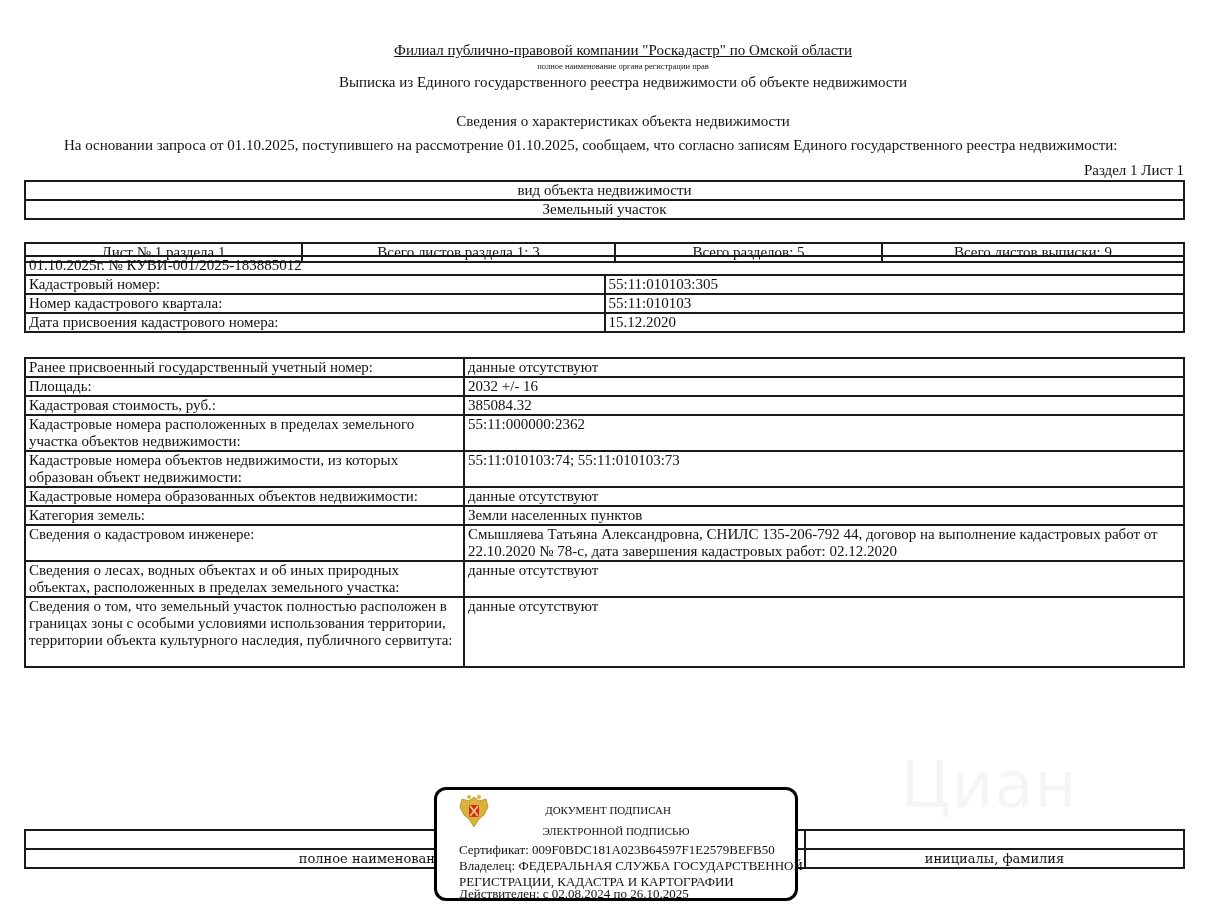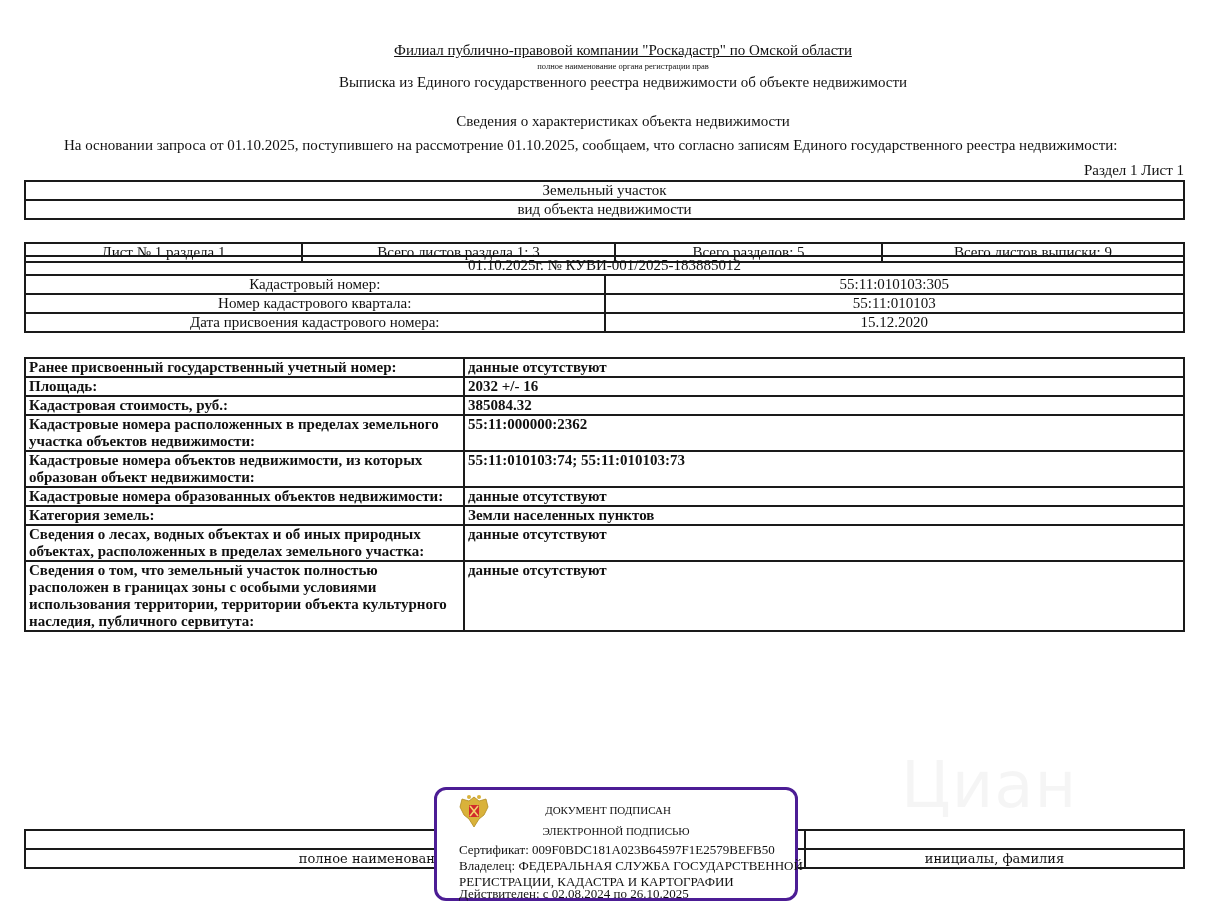--- a/index.html
+++ b/index.html
@@ -13,49 +13,49 @@
   #sec-title { left:0; width:1214px; top:113px; font-size:15px; }
   #intro { left:24px; top:137px; font-size:15px; white-space:nowrap;margin-left:24px; }
   #page-ref { right:30px; top:162px; font-size:15px; }
   table { border-collapse:collapse; position:absolute; table-layout:fixed; }
   td { border:2px solid #1a1a1a; font-size:15px; line-height:17px; padding:0 3px; vertical-align:top; }
   #t-head { left:24px; top:180px; width:1161px; }
   #t-head td { text-align:center; height:17px; }
   #t-sheet { left:24px; top:227px; width:1161px;margin-top:15px; }
   #t-sheet td { text-align:center; height:17px; }
   #t-main1 { left:24px; top:255px; width:1161px; }
-  #t-main1 td { height:17px;text-align:center; }
-  #t-main2 { left:24px; top:357px; width:1161px;font-weight:bold; }
+  #t-main1 td { height:17px; }
+  #t-main2 { left:24px; top:357px; width:1161px; }
   #t-sign { left:24px; top:829px; width:1161px; }
   #t-sign td { height:17px; border-width:2px; font-family:"DejaVu Serif",serif; font-size:13px; text-align:center; }
   .lbl { width:431px;margin-left:8px; }
-  #stamp { left:434px; top:787px; width:342px; height:108px; border:3px solid #4c1d95; border-radius:12px; background:#fff; }
+  #stamp { left:434px; top:787px; width:342px; height:108px; border:3px solid #000000; border-radius:12px; background:#fff; }
   #stamp .st1 { position:absolute; left:0; width:342px; top:14px; font-size:11px; text-align:center; }
   #stamp .st2 { position:absolute; left:0; width:358px; top:35px; font-size:11px; text-align:center; }
   #stamp .small { position:absolute; left:22px; font-size:13px; white-space:nowrap; }
   #emblem { position:absolute; left:20px; top:3px; width:34px; height:38px; }
   #watermark { left:885px; top:748px; font-family:"DejaVu Sans",sans-serif; font-size:64px; color:rgba(0,0,0,0.04); letter-spacing:1px; }
 </style>
 </head>
 <body>
 
 <div class="abs center" id="org">Филиал публично-правовой компании "Роскадастр" по Омской области</div>
 <div class="abs center" id="org-sub">полное наименование органа регистрации прав</div>
 <div class="abs center" id="doc-title">Выписка из Единого государственного реестра недвижимости об объекте недвижимости</div>
 <div class="abs center" id="sec-title">Сведения о характеристиках объекта недвижимости</div>
 <div class="abs" id="intro">На  основании запроса от 01.10.2025, поступившего на рассмотрение 01.10.2025, сообщаем, что согласно записям Единого государственного реестра недвижимости:</div>
 <div class="abs" id="page-ref">Раздел 1 Лист 1</div>
 
 <table id="t-head">
   <tbody>
       <tr>
-        <td>Земельный участок</td>
+        <td>вид объекта недвижимости</td>
       </tr>
   <tr>
-        <td>вид объекта недвижимости</td>
+        <td>Земельный участок</td>
       </tr>
 </tbody>
   </table>
 
 <table id="t-sheet">
   <tbody>
       <tr>
     <td style="width:269px">Лист № 1 раздела 1</td>
     <td style="width:305px">Всего листов раздела 1: 3</td>
     <td style="width:259px">Всего разделов: 5</td>
@@ -108,20 +108,24 @@
       </tr>
   <tr>
         <td class="lbl">Кадастровые номера образованных объектов недвижимости:</td>
         <td>данные отсутствуют</td>
       </tr>
   <tr>
         <td class="lbl">Категория земель:</td>
         <td>Земли населенных пунктов</td>
       </tr>
   <tr>
+        <td class="lbl">Сведения о кадастровом инженере:</td>
+        <td>Смышляева Татьяна Александровна, СНИЛС 135-206-792 44, договор на выполнение кадастровых работ от 22.10.2020 № 78-с, дата завершения кадастровых работ: 02.12.2020</td>
+      </tr>
+  <tr>
         <td class="lbl">Сведения о лесах, водных объектах и об иных природных объектах, расположенных в пределах земельного участка:</td>
         <td>данные отсутствуют</td>
       </tr>
   <tr>
         <td class="lbl" style="height:68px">Сведения о том, что земельный участок полностью расположен в границах зоны с особыми условиями использования территории, территории объекта культурного наследия, публичного сервитута:</td>
         <td>данные отсутствуют</td>
       </tr>
 </tbody>
   </table>
 

